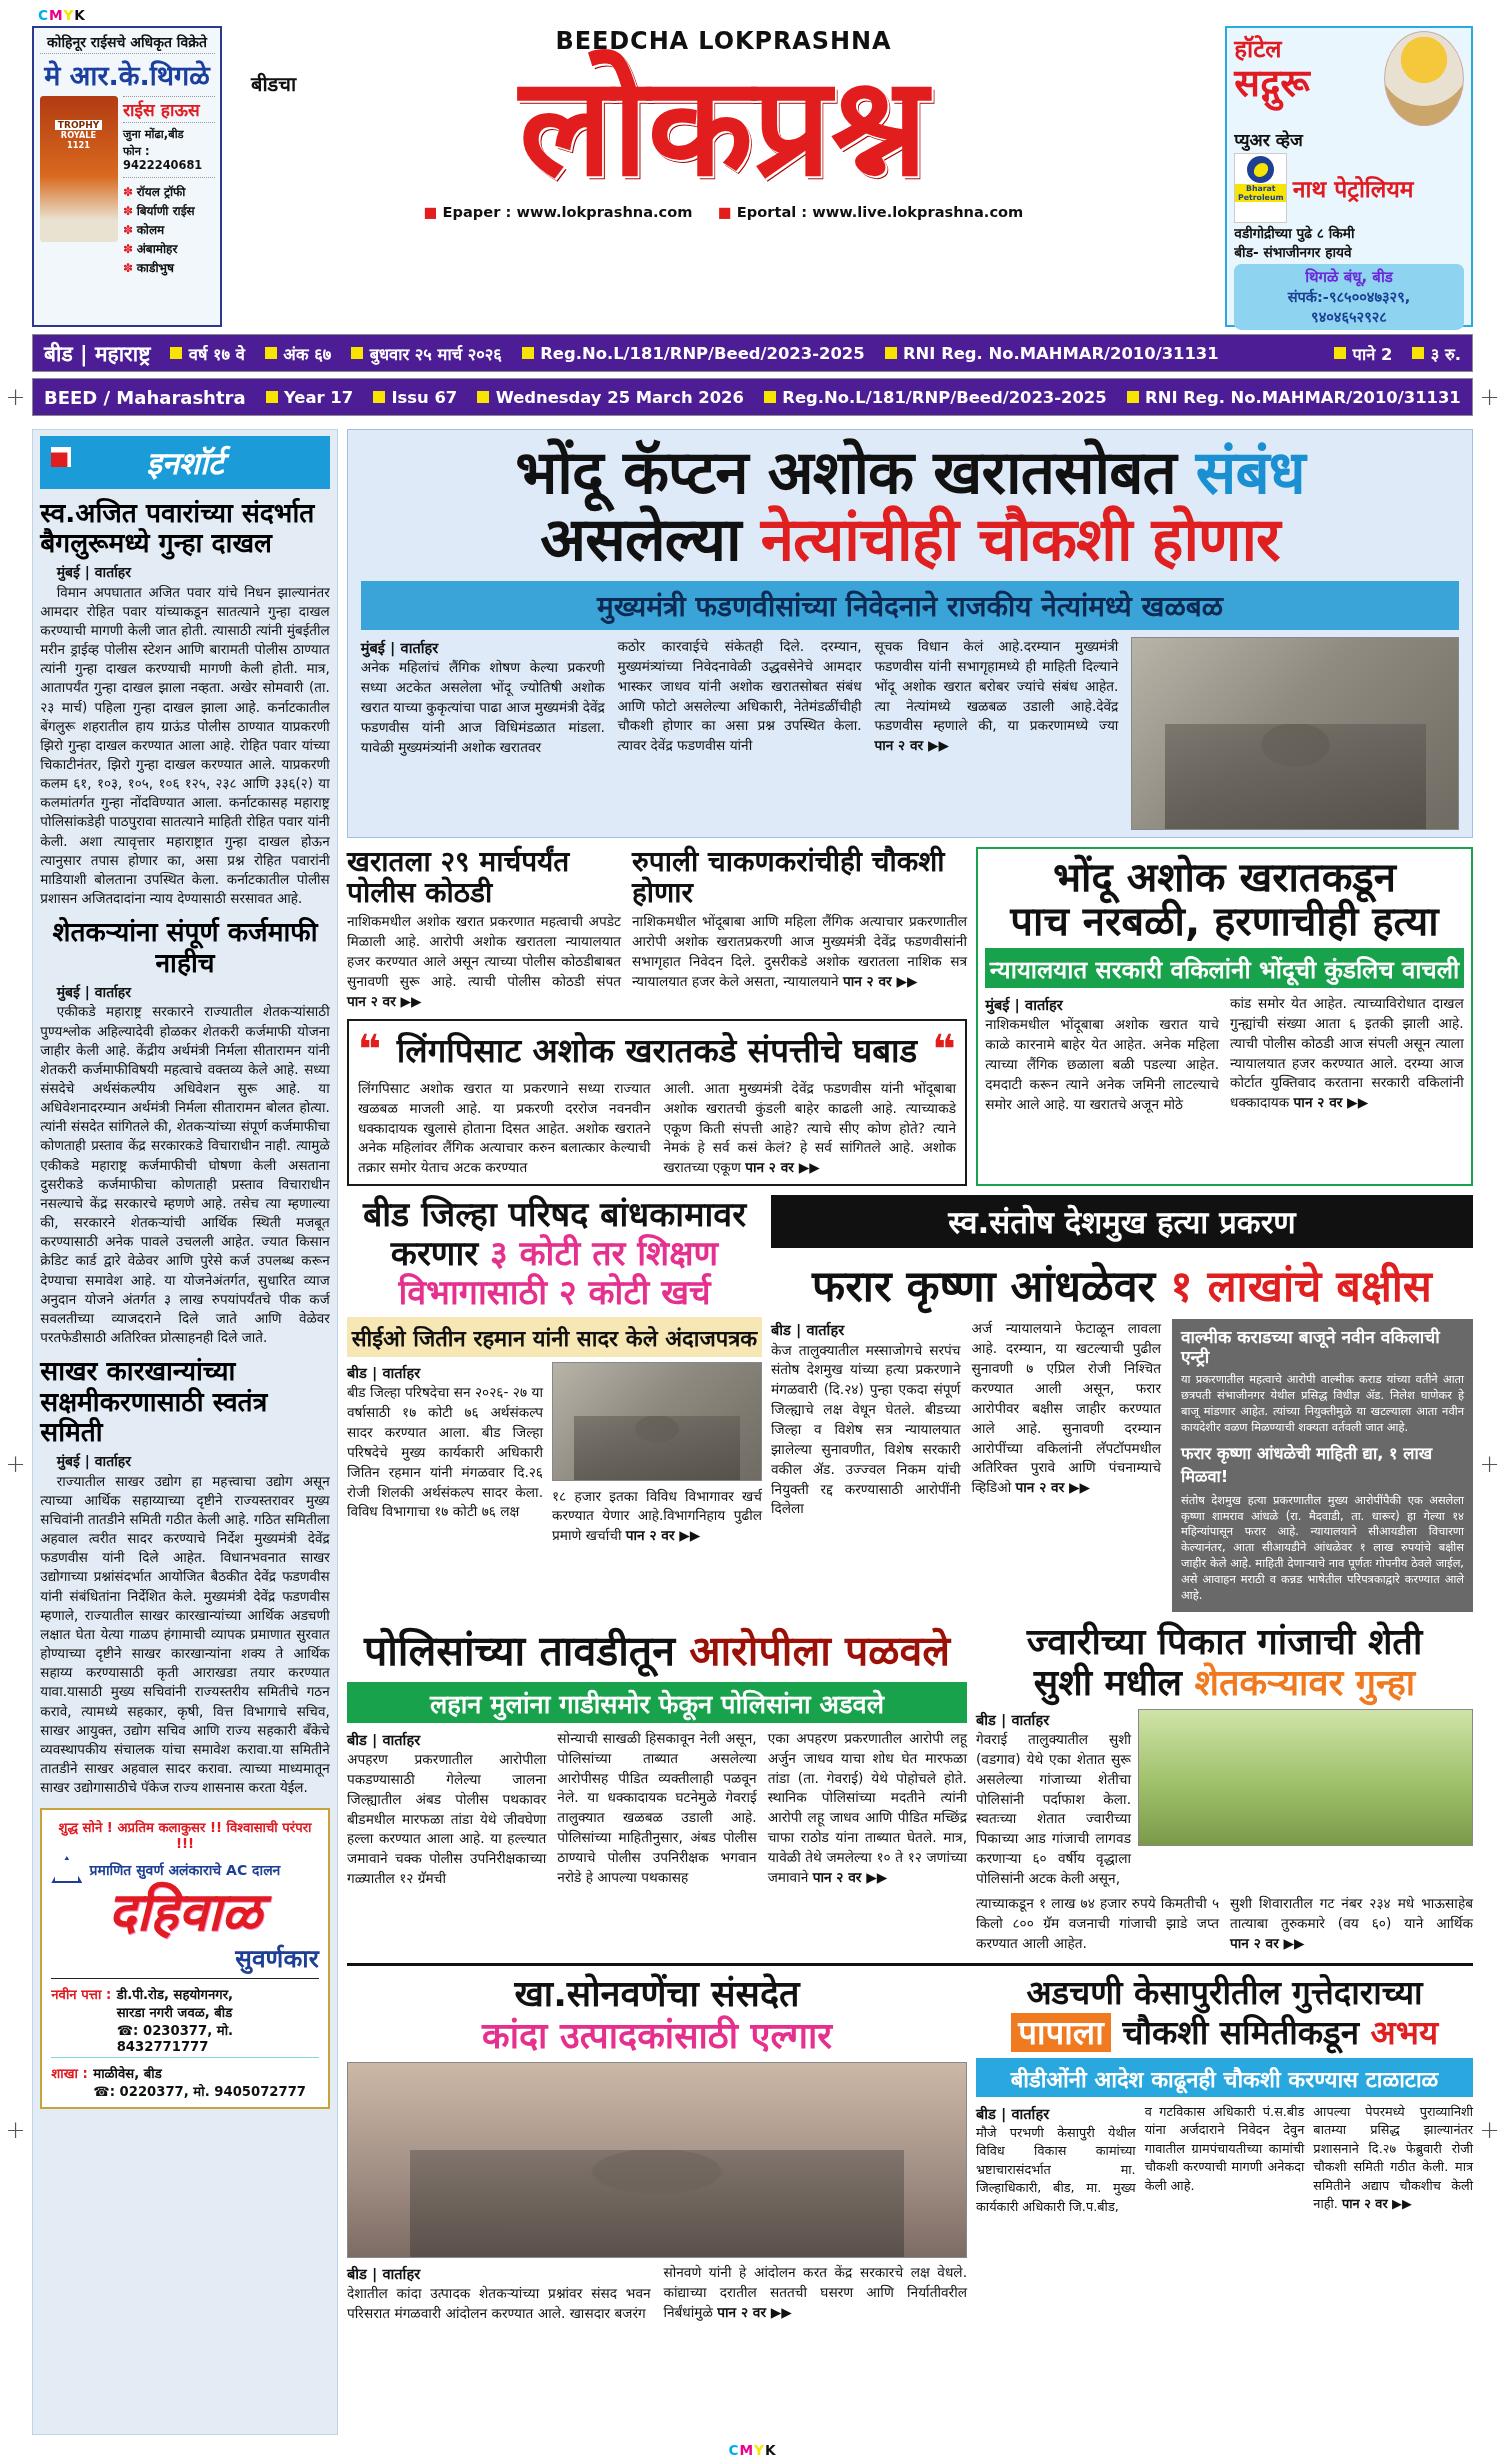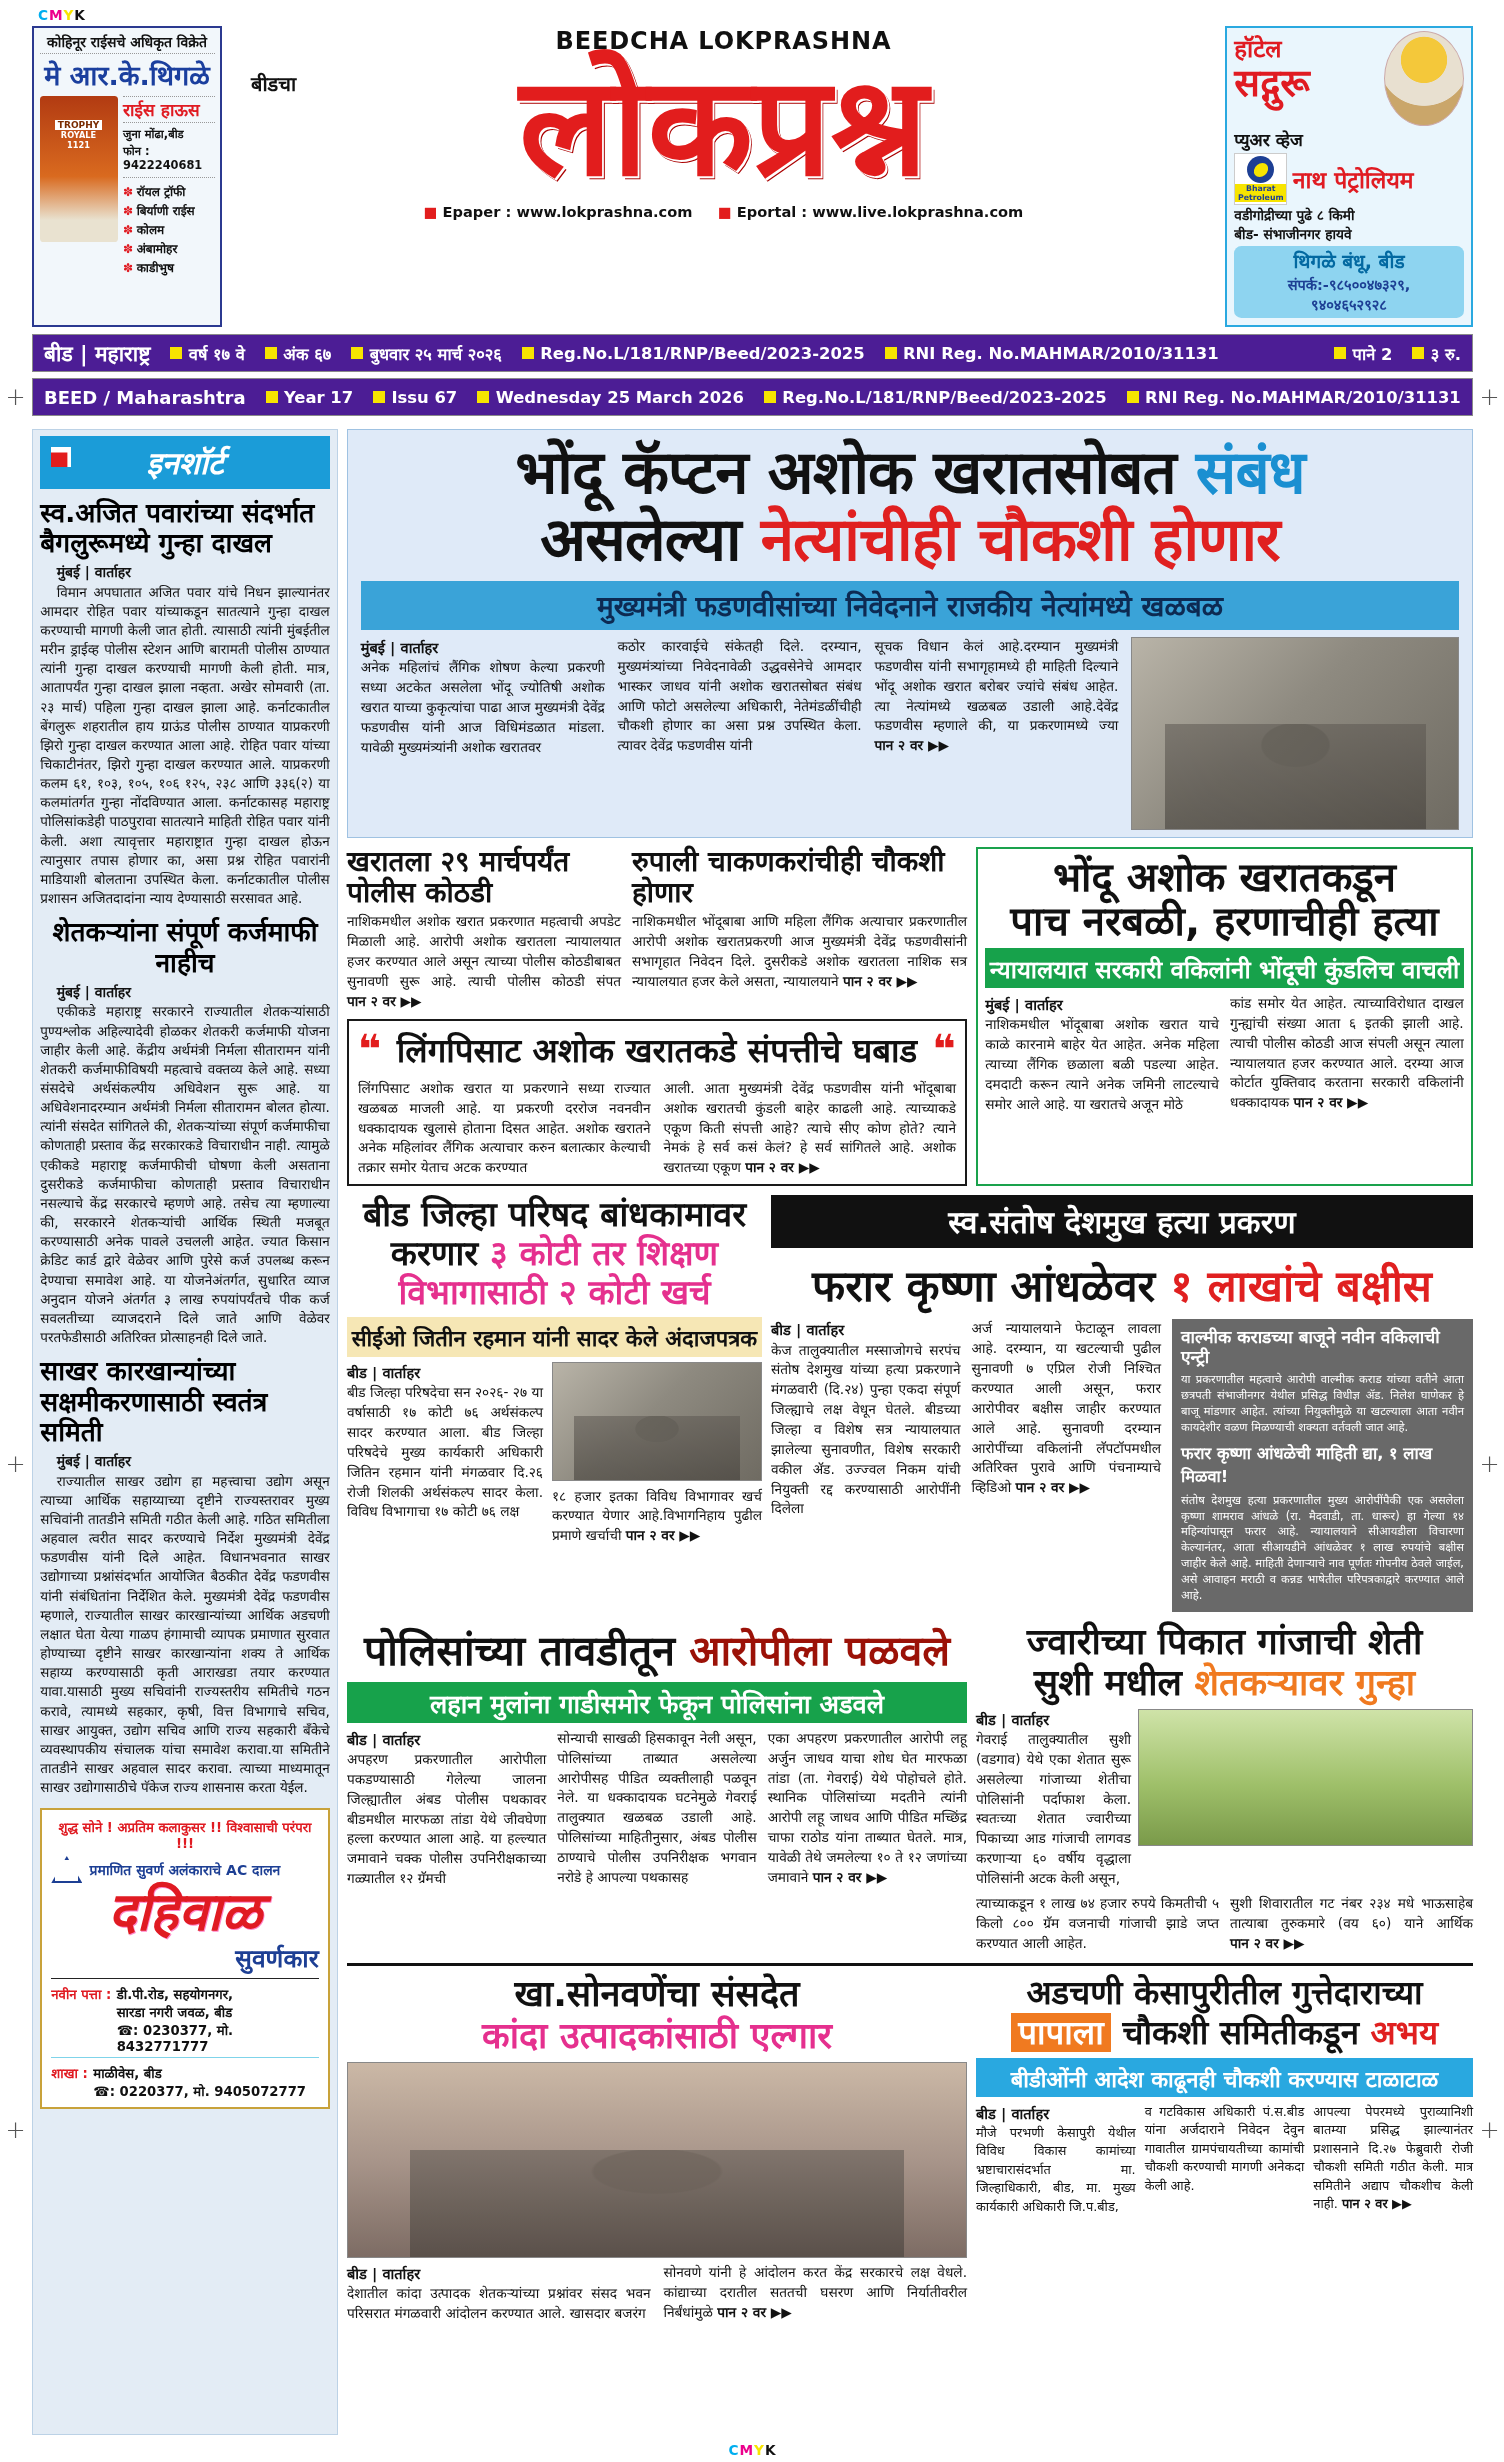--- a/index.html
+++ b/index.html
@@ -39,28 +39,28 @@
 
   .ad-hotel { width:248px; border:2.7px solid #2aa9e0; background:#eaf6fd; padding:3.6px 7.3px; font-size:12px; }
   .ad-hotel .hrow { display:flex; }
   .ad-hotel .hl { flex:1; }
   .ad-hotel .h1 { color:#e01b22; font-weight:bold; font-size:24px; }
   .ad-hotel .h2 { color:#e01b22; font-weight:bold; font-size:38px; line-height:1; }
   .ad-hotel .oval { width:80px; height:95px; border-radius:50%; border:1.8px solid #caa;
                     background:radial-gradient(circle at 50% 30%,#f4c83a 0 30%,#e8e0d0 31% 60%,#caa66a 61%); }
   .ad-hotel .h3 { font-weight:bold; font-size:17.3px; margin:1.8px 0; }
   .ad-hotel .bprow { display:flex; align-items:center; gap:5.5px; }
-  .ad-hotel .bplogo { width:53px; height:52px; background:#fff; border:0.9px solid #ccc; text-align:center; font-size:8.2px; font-weight:bold; }
+  .ad-hotel .bplogo { width:53px; height:70px; background:#fff; border:0.9px solid #ccc; text-align:center; font-size:8.2px; font-weight:bold; }
   .ad-hotel .bpc { width:27px; height:27px; margin:2.7px auto 0.9px; border-radius:50%; background:#1d3f94; position:relative; }
   .ad-hotel .bpc:after { content:""; position:absolute; inset:6.4px; border-radius:50%; background:#f7e400; transform:skewX(-12deg); }
   .ad-hotel .bpt { background:#f7e400; color:#1d3f94; font-size:7.8px; font-weight:bold; }
   .ad-hotel .h4 { color:#e01b22; font-weight:bold; font-size:23px; }
   .ad-hotel .h5,.ad-hotel .h6 { font-weight:bold; font-size:13.7px; }
   .ad-hotel .cbox { background:#8ed4f0; border-radius:7.3px; text-align:center; margin-top:3.6px; padding:1.8px 0 3.6px; }
-  .ad-hotel .h7 { color:#0369a1; font-weight:bold; font-size:19px; }
+  .ad-hotel .h7 { color:#6d28d9; font-weight:bold; font-size:15px; }
   .ad-hotel .h8 { color:#1d3f94; font-weight:bold; font-size:14.6px; }
 
   
   .infobar { position:absolute; left:32px; right:32px; height:38px; background:#4c1d95; border:1.8px solid #8a8a8a;
              color:#fff; display:flex; align-items:center; padding:0 11px; gap:20px; }
   .infobar.mr { top:334px; }
   .infobar.en { top:378px; }
   .infobar .lead0 { font-weight:bold; font-size:18px; white-space:nowrap; }
   .infobar.mr .lead0 { font-size:21px; }
   .infobar .it { display:flex; align-items:center; gap:6.4px; font-weight:bold; font-size:16.4px; white-space:nowrap; }

